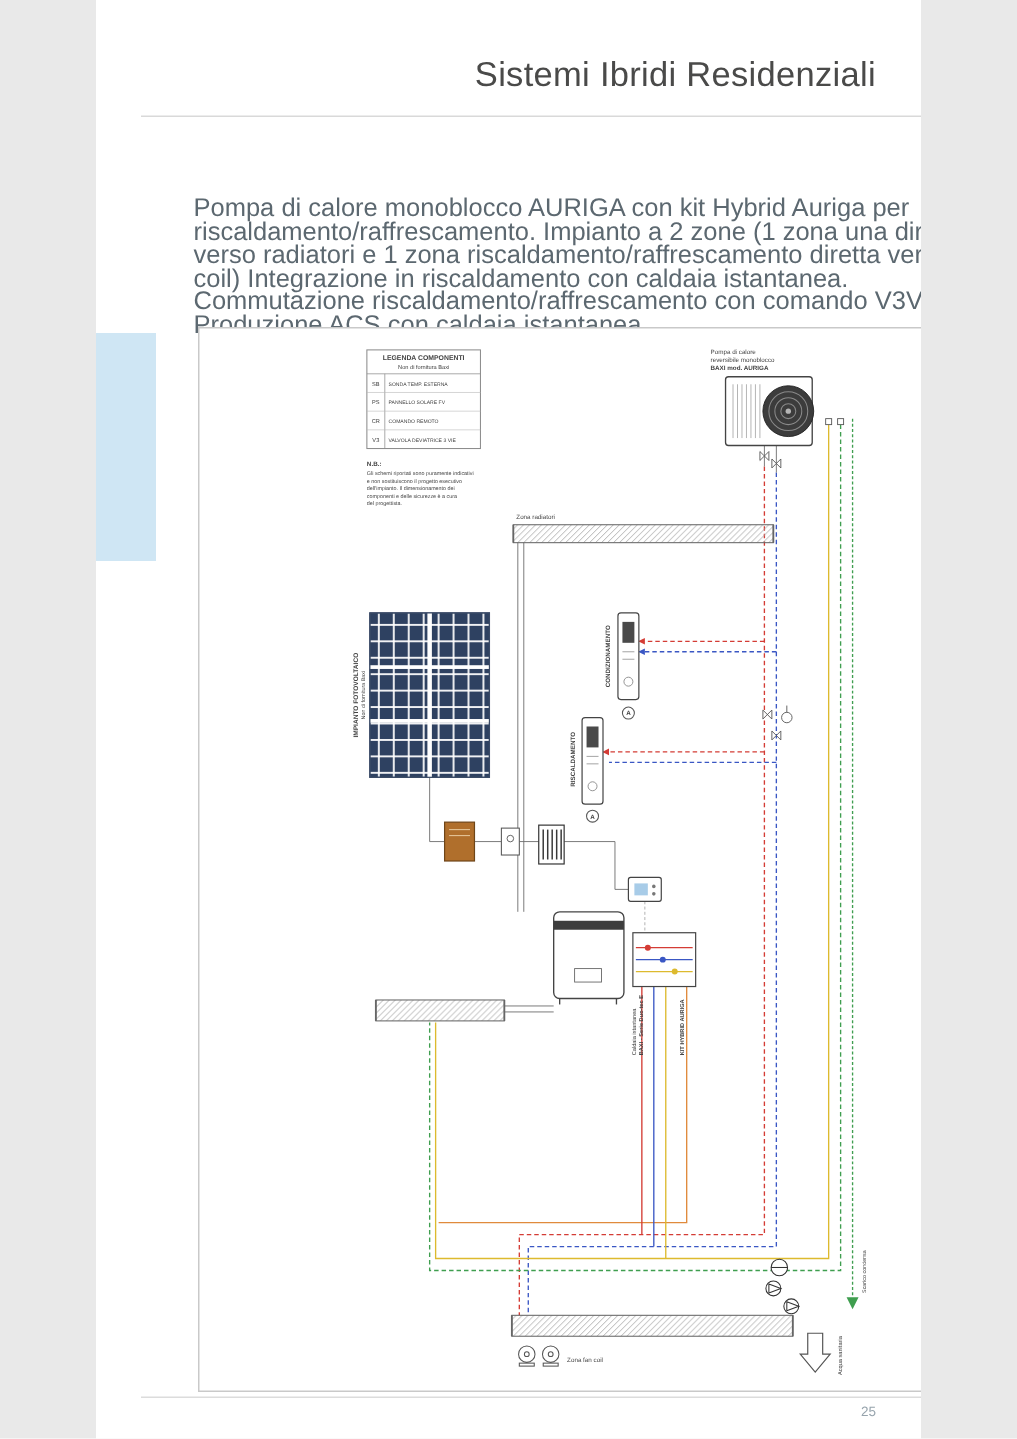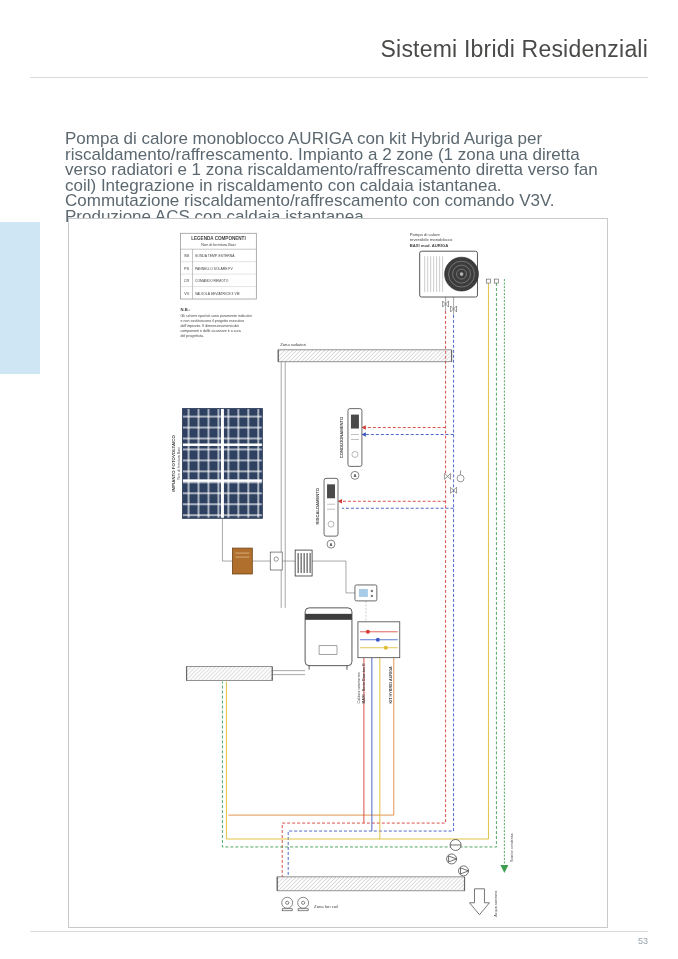--- a/index.html
+++ b/index.html
@@ -1,18 +1,18 @@
 <!DOCTYPE html>
 <html><head>
 <meta charset="utf-8">
 <style>
   * { margin:0; padding:0; box-sizing:border-box; }
   body { background:#e9e9e9; font-family:"Liberation Sans", sans-serif; }
   .page {
-    position:relative; width:678px; height:959px; background:#ffffff;
+    position:relative; width:550px; height:959px; background:#ffffff;
     margin:0 auto; overflow:hidden;
   }
   .doc-title {
     position:absolute; top:36px; right:30px;
     font-size:23px; font-weight:300; color:#4a4a49; letter-spacing:.2px;
   }
   .rule-top { position:absolute; top:77px; left:30px; width:618px; height:1px; background:#d9d9d9; }
   .intro {
     position:absolute; top:131px; left:65px; width:541px;
     font-size:17px; line-height:15.6px; color:#5c6870;
@@ -267,15 +267,15 @@
       </g>
 
       <g fill="#fff" stroke="#555" stroke-width="0.6">
         <rect x="419" y="60" width="4" height="4"></rect>
         <rect x="427" y="60" width="4" height="4"></rect>
       </g>
     </svg>
   </div>
 
   <div class="rule-bottom"></div>
-  <div class="page-num">53</div>
+  <div class="page-num">25</div>
 
 </div>
 
 </body></html>

